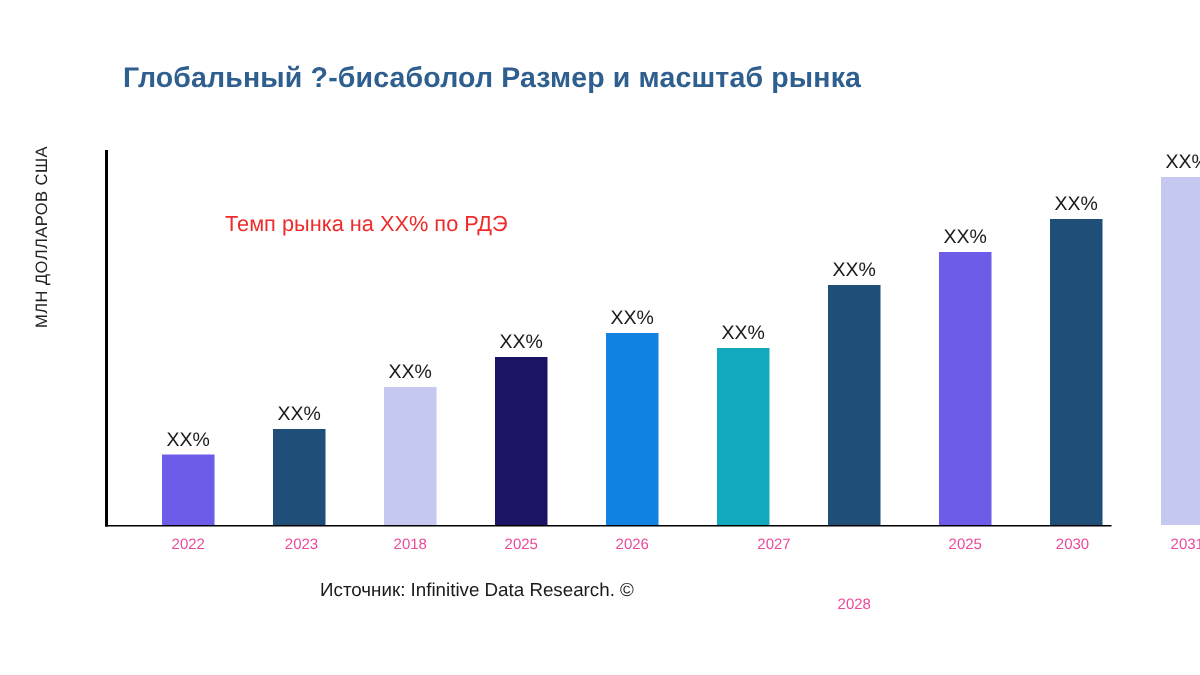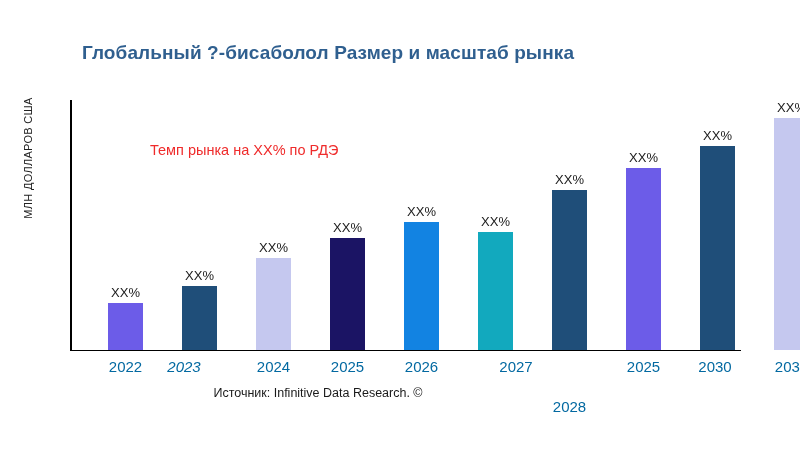--- a/index.html
+++ b/index.html
@@ -86,22 +86,22 @@
     font-size: 13px;
     color: #1a1a1a;
     white-space: nowrap;
   }
   
   .x-tick-label {
     position: absolute;
     top: 358px;
     width: 60px;
     text-align: center;
-    font-size: 15px;
-    color: #0369a1;
+    font-size: 10px;
+    color: #ec4899;
   }
   
   #growth-annotation {
     position: absolute;
     left: 150px;
     top: 142px;
     font-size: 14.5px;
     color: #ef2b2b;
     white-space: nowrap;
   }
@@ -169,22 +169,22 @@
         </div>
         <div class="bar-group" style="left: 704px; height: 254px;">
           <div class="bar-rect" style="height: 232px; background: rgb(197, 200, 239);"></div>
           <div class="bar-value-label" style="bottom: 235px;">XX%</div>
         </div>
       </div>
   </div>
 
   <div id="ticks-layer">
       <div class="x-tick-label" style="left: 95.5px;">2022</div>
-      <div class="x-tick-label" style="left: 154px; font-style: italic;">2023</div>
-      <div class="x-tick-label" style="left: 243.5px;">2024</div>
+      <div class="x-tick-label" style="left: 171px;">2023</div>
+      <div class="x-tick-label" style="left: 243.5px;">2018</div>
       <div class="x-tick-label" style="left: 317.5px;">2025</div>
       <div class="x-tick-label" style="left: 391.5px;">2026</div>
       <div class="x-tick-label" style="left: 486px;">2027</div>
       <div class="x-tick-label" style="left: 539.5px; margin-top: 40px;">2028</div>
       <div class="x-tick-label" style="left: 613.5px;">2025</div>
       <div class="x-tick-label" style="left: 685px;">2030</div>
       <div class="x-tick-label" style="left: 761.5px;">2031</div>
     </div>
 
   <div id="source-note">Источник: Infinitive Data Research. ©</div>

